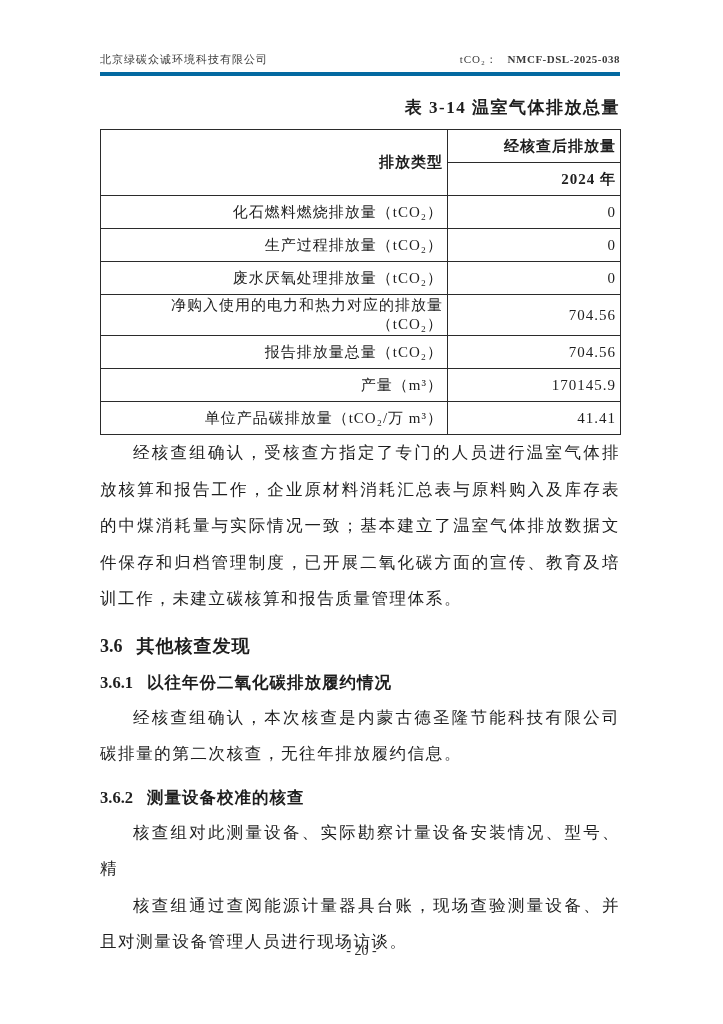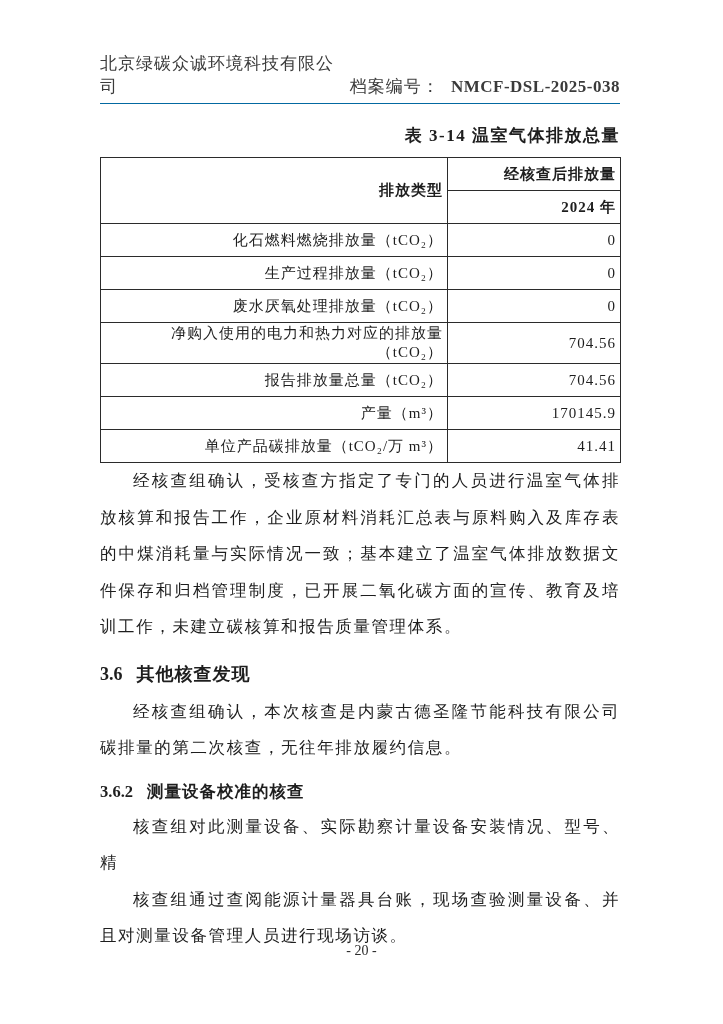--- a/index.html
+++ b/index.html
@@ -18,23 +18,23 @@
   .content {
     width: 520px;
     margin-left: 100px;
   }
   
   .doc-header {
     padding-top: 52px;
     display: flex;
     justify-content: space-between;
     align-items: flex-end;
-    border-bottom: 1px solid #0369a1;
+    border-bottom: 4px solid #0369a1;
     padding-bottom: 5px;
-    font-size: 17px;
+    font-size: 11px;
     letter-spacing: 1px;
     color: #3b3b3b;
   }
   .doc-header .archive {
     white-space: nowrap;
   }
   .doc-header .archive-number {
     font-weight: bold;
     letter-spacing: 0.5px;
     margin-left: 6px;
@@ -101,21 +101,21 @@
   }
 </style>
 </head>
 <body>
 
 <div class="content">
 
   <div class="doc-header">
     <span>北京绿碳众诚环境科技有限公司</span>
     <span class="archive">
-      <span>档案编号：</span>
+      <span>tCO₂：</span>
       <span class="archive-number">NMCF-DSL-2025-038</span>
     </span>
   </div>
 
   <div class="table-title">表 3-14  温室气体排放总量</div>
 
   <table class="ghg-table">
     <colgroup>
         <col class="c1">
         <col class="c2">
@@ -158,20 +158,23 @@
       </tr>
     </tbody>
   </table>
 
   <p class="para">经核查组确认，受核查方指定了专门的人员进行温室气体排放核算和报告工作，企业原材料消耗汇总表与原料购入及库存表的中煤消耗量与实际情况一致；基本建立了温室气体排放数据文件保存和归档管理制度，已开展二氧化碳方面的宣传、教育及培训工作，未建立碳核算和报告质量管理体系。</p>
 
   <div class="h-major">
     <span class="sec-num">3.6</span><span>其他核查发现</span>
   </div>
 
+  <div class="h-minor">
+    <span class="sec-num">3.6.1</span><span>以往年份二氧化碳排放履约情况</span>
+  </div>
   <p class="para">经核查组确认，本次核查是内蒙古德圣隆节能科技有限公司碳排量的第二次核查，无往年排放履约信息。</p>
 
   <div class="h-minor">
     <span class="sec-num">3.6.2</span><span>测量设备校准的核查</span>
   </div>
   <p class="para">核查组对此测量设备、实际勘察计量设备安装情况、型号、精</p>
   <p class="para">核查组通过查阅能源计量器具台账，现场查验测量设备、并且对测量设备管理人员进行现场访谈。</p>
 
 </div>
 

